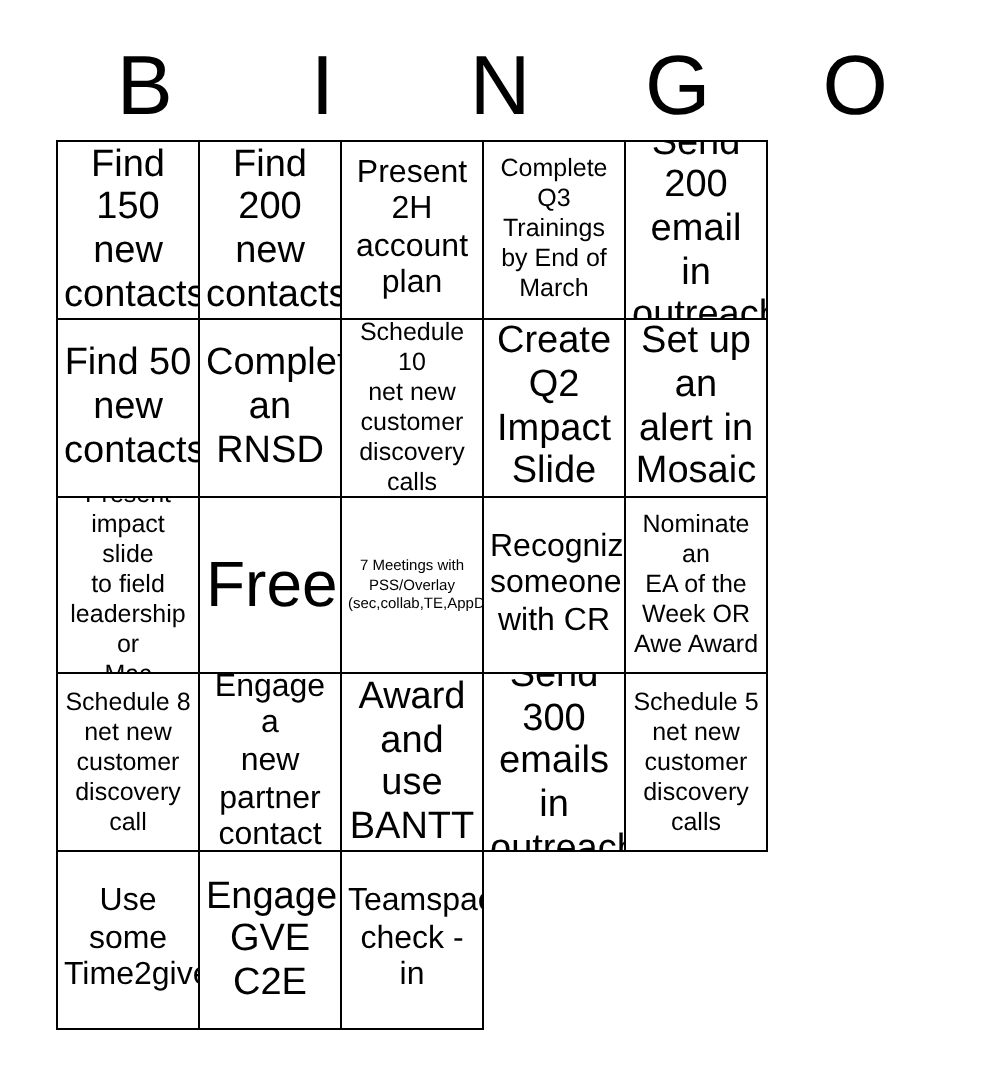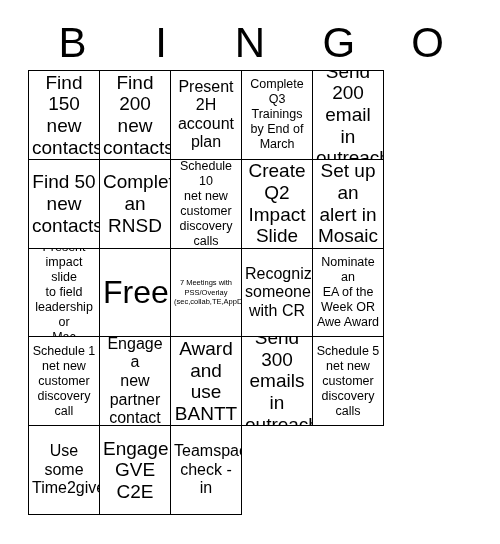--- a/index.html
+++ b/index.html
@@ -169,21 +169,21 @@
 someone
 with CR</span>
       </div>
       <div class="cell">
         <span class="cell-text sz-sm">Nominate an
 EA of the
 Week OR
 Awe Award</span>
       </div>
       <div class="cell">
-        <span class="cell-text sz-sm">Schedule 1
+        <span class="cell-text sz-sm">Schedule 8
 net new
 customer
 discovery
 call</span>
       </div>
       <div class="cell">
         <span class="cell-text sz-md">Engage a
 new
 partner
 contact</span>

